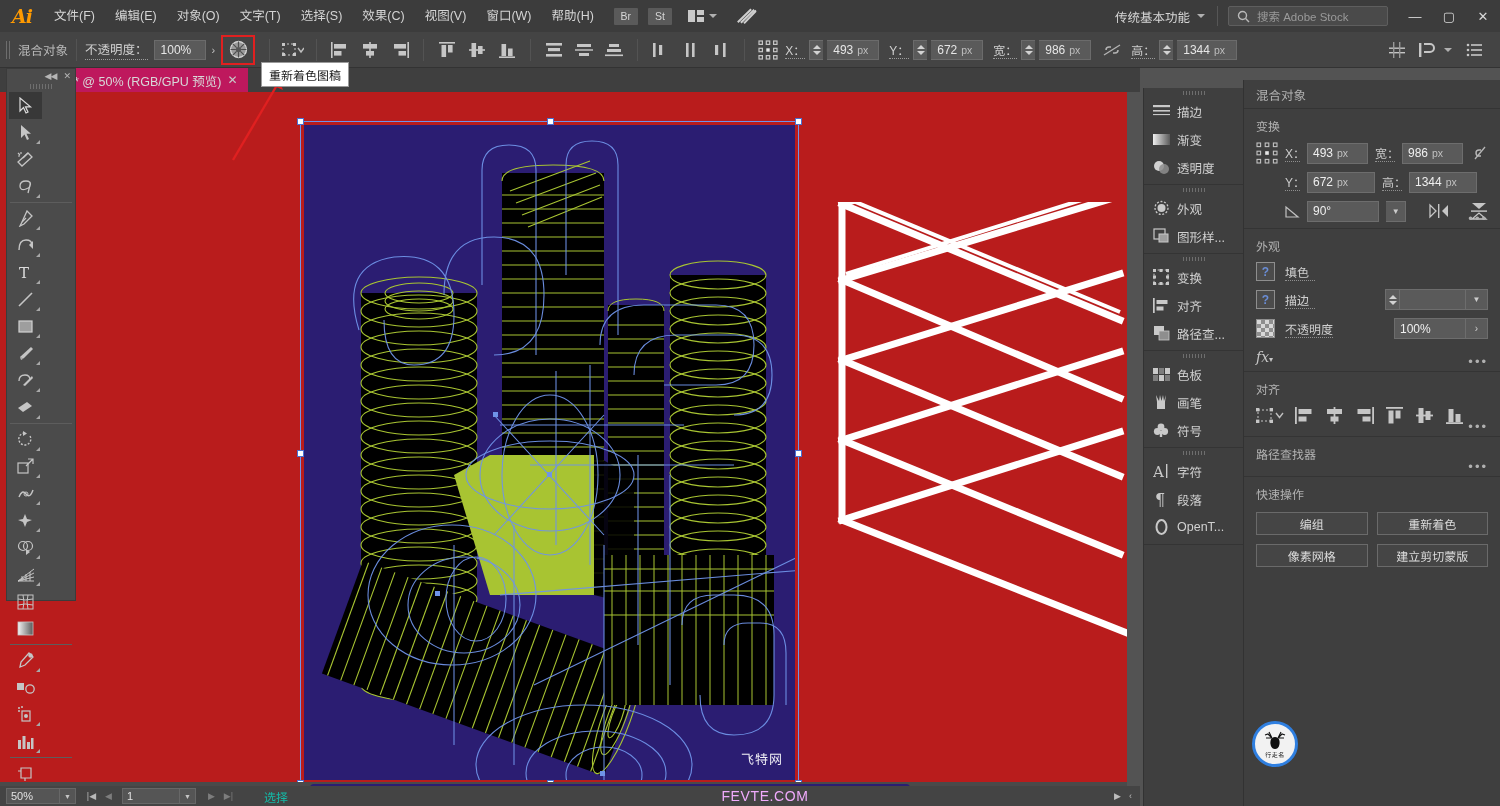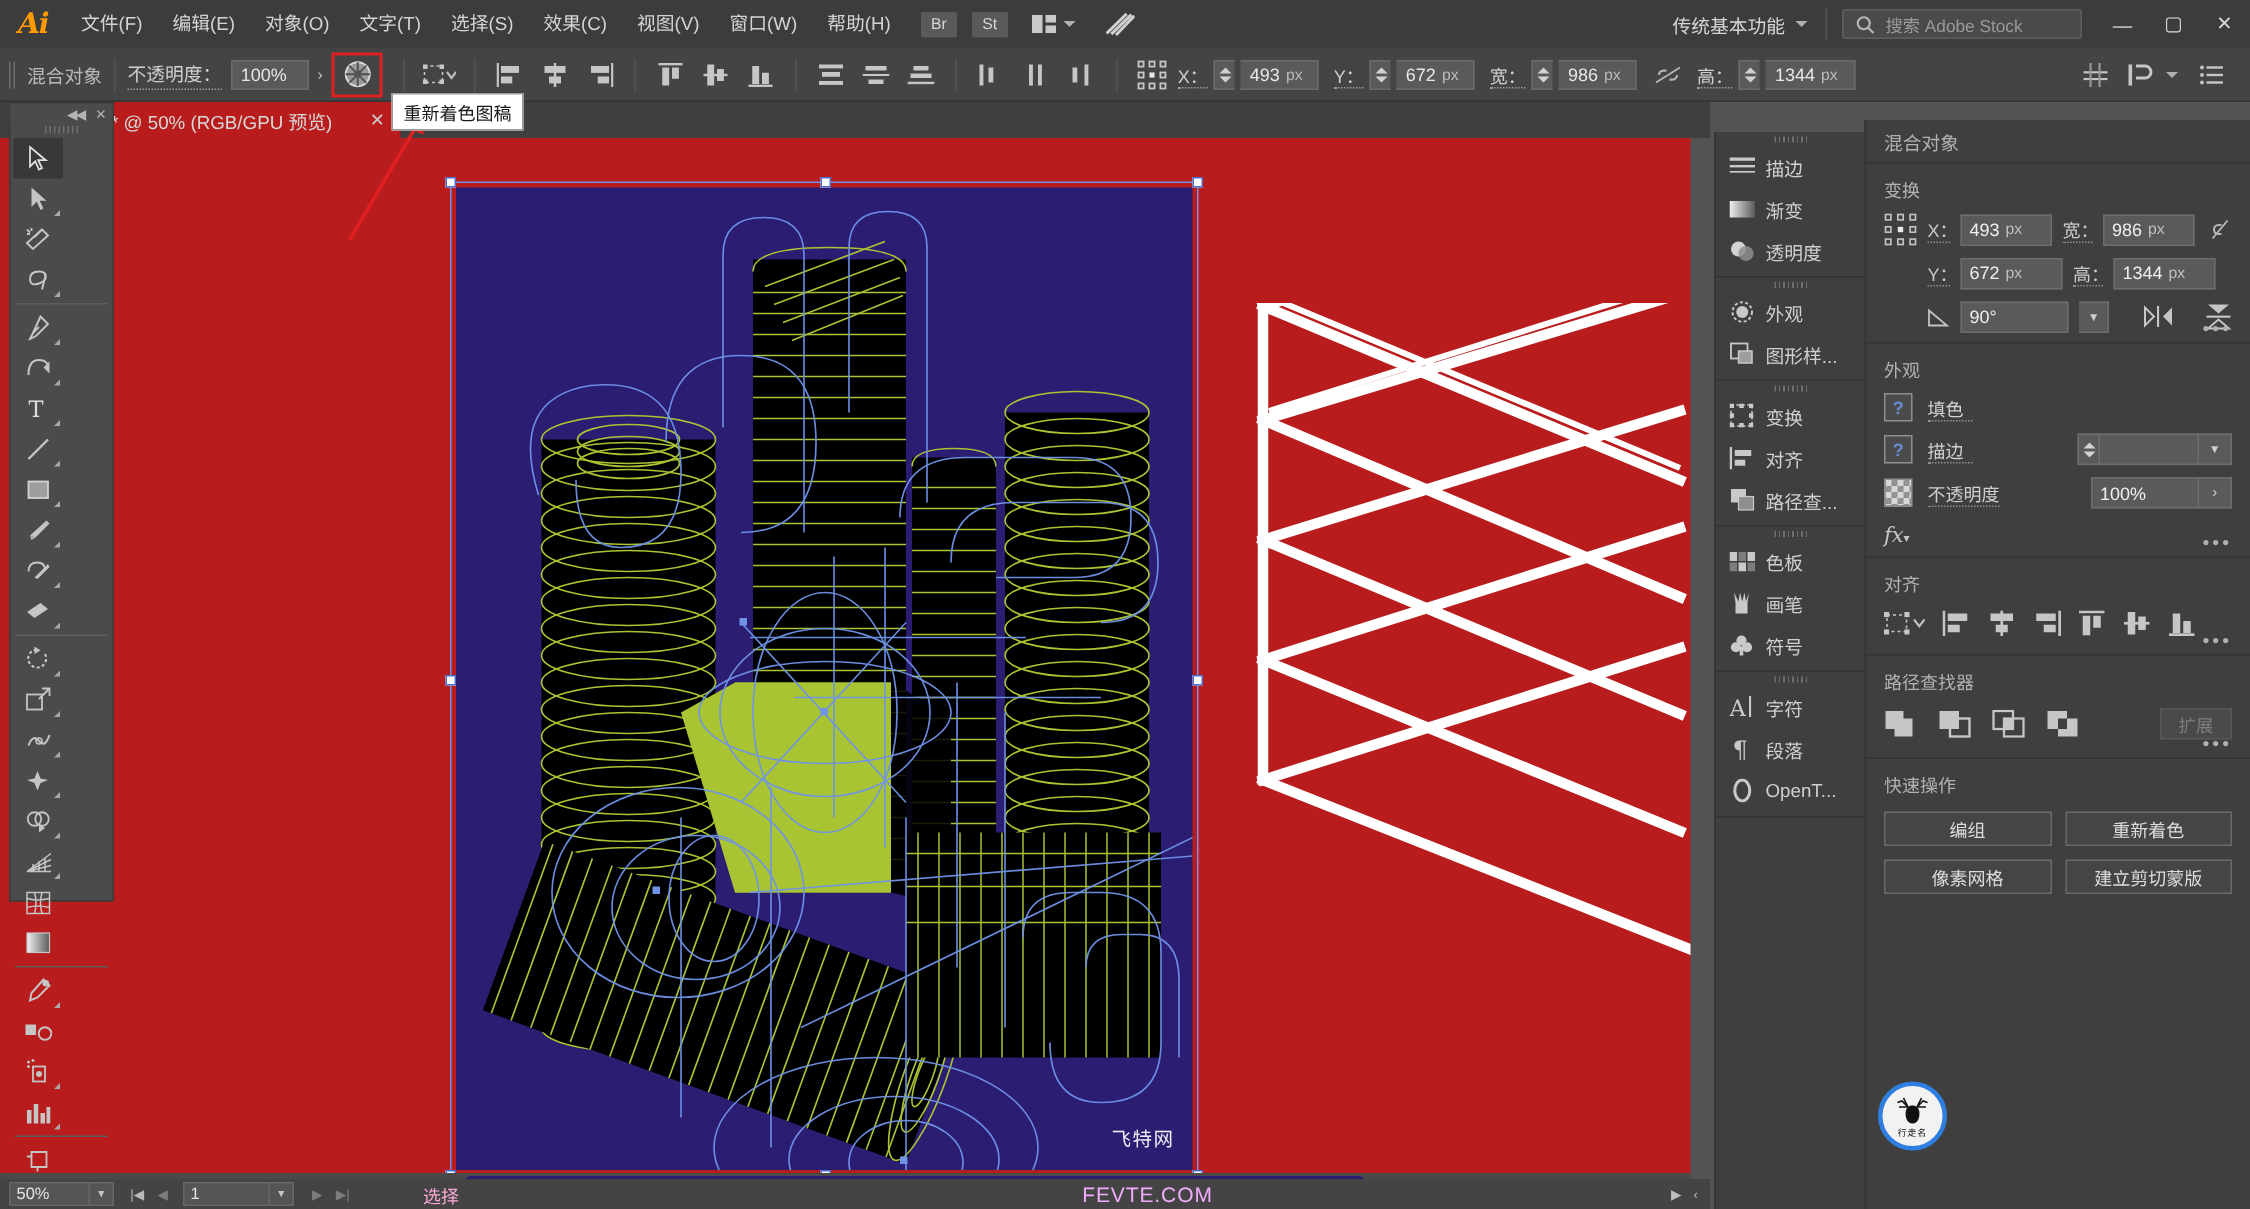--- a/index.html
+++ b/index.html
@@ -106,21 +106,21 @@
   }
   .red-arrow { position: absolute; left: 225px; top: 68px; width: 70px; height: 100px; z-index: 59; }
 
   
   .tabbar {
     position: absolute; left: 0; top: 68px; width: 1140px; height: 24px;
     background: #3f3f3f;
   }
   .doctab {
     position: absolute; left: 62px; top: 0; height: 24px;
-    background: #b91c1c; display: flex; align-items: center; gap: 25px;
+    background: #be185d; display: flex; align-items: center; gap: 6px;
     padding: 0 10px 0 12px; font-size: 12.5px; color: #d8d8d8; text-align: right;
   }
   .doctab .x { color: #c9c9c9; font-size: 12px; font-weight: bold; }
 
   
   .toolpanel {
     position: absolute; left: 6px; top: 68px; width: 70px; height: 533px;
     background: #4b4b4b; border: 1px solid #3b3b3b;
   }
   .tp-head { height: 14px; display: flex; align-items: center; justify-content: flex-end;
@@ -182,21 +182,21 @@
     height: 16px; background: #555; border: 1px solid #676767;
     display: flex; align-items: center; padding: 0 4px; margin-left: 6px;
     font-size: 11px; color: #e2e2e2; min-width: 54px;
   }
   .sb-dd { width: 16px; height: 16px; background: #555; border: 1px solid #676767;
     border-left: none; display: flex; align-items: center; justify-content: center;
     color: #c6c6c6; font-size: 7px; }
   .sb-nav { display: flex; align-items: center; gap: 2px; margin-left: 8px; color: #b8b8b8; }
   .sb-nav span { width: 15px; text-align: center; font-size: 9px; }
   .sb-nav span.dim { color: #7d7d7d; }
-  .sb-status { margin-left: 46px; color: #f9a8d4; font-size: 12px; }
+  .sb-status { margin-left: 28px; color: #14b8a6; font-size: 12px; }
   .sb-right { margin-left: auto; display: flex; gap: 8px; padding-right: 8px; color: #bdbdbd; font-size: 9px; }
   .wm-bottom {
     position: absolute; left: 705px; top: 786px; width: 120px; height: 20px;
     color: #f0abfc; font-size: 14px; letter-spacing: .6px; text-align: center; line-height: 20px;
     font-family: "Liberation Sans", sans-serif;
   }
 
   
   .icondock {
     position: absolute; left: 1143px; top: 88px; width: 100px; height: 718px;
@@ -1467,47 +1467,20 @@
               <rect x="3.5" y="2" width="5" height="13" fill="#c6c6c6"></rect>
               <rect x="10.5" y="7" width="5" height="8" fill="#c6c6c6"></rect>
             </svg>
         </span>
       </div>
       <span class="dots">•••</span>
     </div>
 
     <div class="psec">
       <div class="psec-title">路径查找器</div>
-      <div class="pf-icons">
-        <span>
-          <svg width="22" height="19" viewBox="0 0 22 19">
-              <path d="M1 1 h12 v5 h6 v12 h-12 v-5 h-6 Z" fill="#c6c6c6"></path>
-            </svg>
-        </span>
-        <span>
-          <svg width="22" height="19" viewBox="0 0 22 19">
-              <rect x="1" y="1" width="13" height="12" fill="#c6c6c6"></rect>
-              <rect x="8" y="6" width="13" height="12" fill="none" stroke="#c6c6c6" stroke-width="1.6"></rect>
-            </svg>
-        </span>
-        <span>
-          <svg width="22" height="19" viewBox="0 0 22 19">
-              <rect x="1" y="1" width="13" height="12" fill="none" stroke="#c6c6c6" stroke-width="1.5"></rect>
-              <rect x="8" y="6" width="13" height="12" fill="none" stroke="#c6c6c6" stroke-width="1.5"></rect>
-              <rect x="8" y="6" width="6" height="7" fill="#c6c6c6"></rect>
-            </svg>
-        </span>
-        <span>
-          <svg width="22" height="19" viewBox="0 0 22 19">
-              <path d="M1 1 h13 v5 h7 v12 h-13 v-5 h-7 Z" fill="#c6c6c6"></path>
-              <rect x="8" y="6" width="6" height="7" fill="#3f3f3f"></rect>
-            </svg>
-        </span>
-        <span class="expand-btn">扩展</span>
-      </div>
       <span class="dots">•••</span>
     </div>
 
     <div class="psec" style="border-bottom:none;">
       <div class="psec-title">快速操作</div>
       <div class="qa-grid">
         <div class="qa-btn">编组</div>
         <div class="qa-btn">重新着色</div>
         <div class="qa-btn">像素网格</div>
         <div class="qa-btn">建立剪切蒙版</div>

